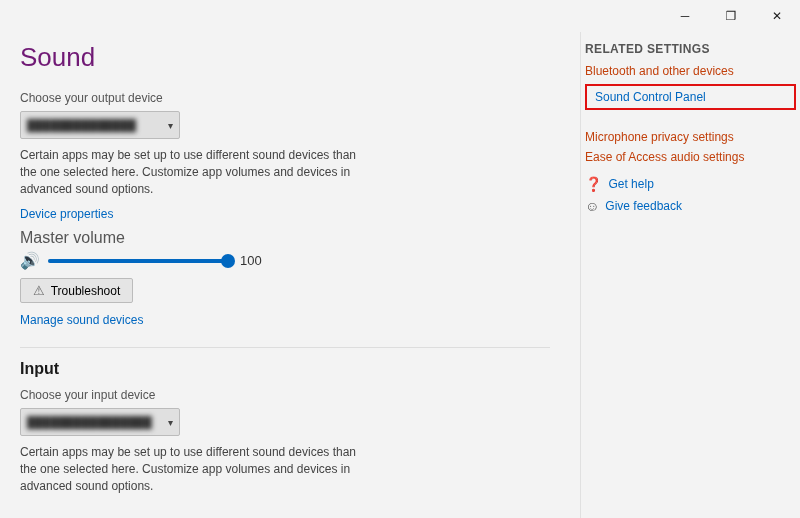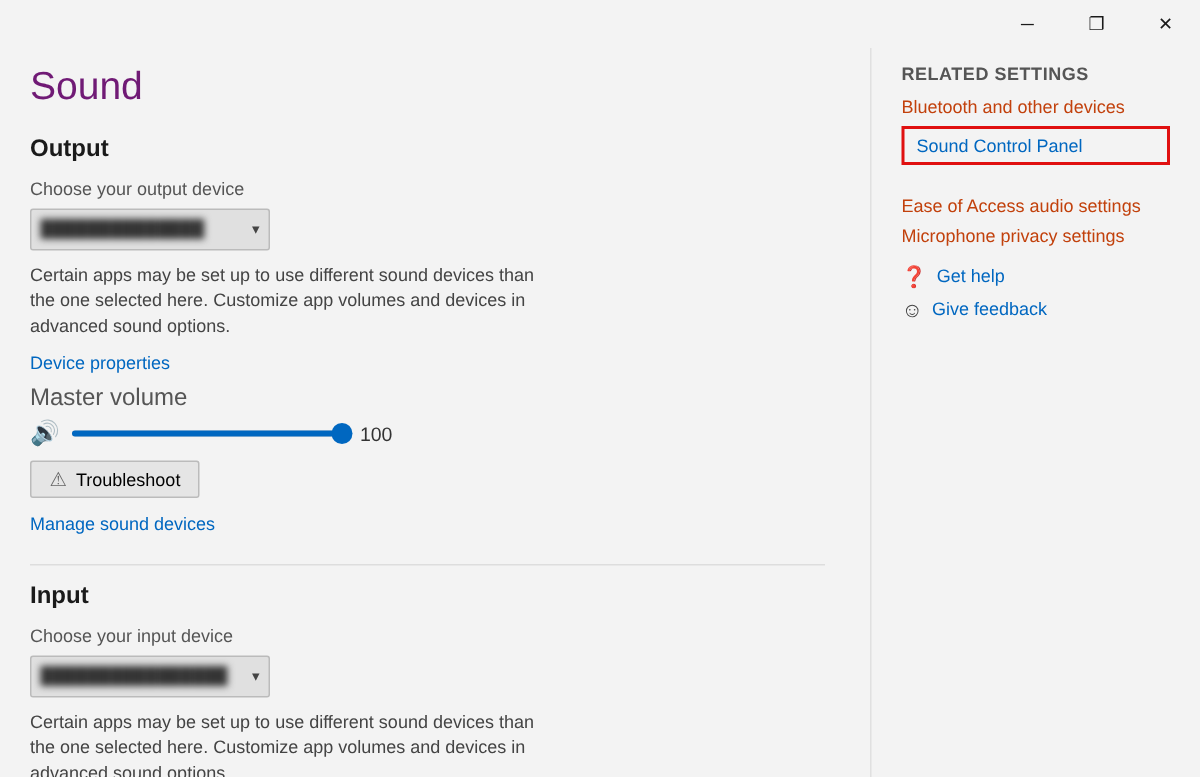--- a/index.html
+++ b/index.html
@@ -161,21 +161,21 @@
     }
     .divider {
       height: 1px;
       background: #ddd;
       margin: 12px 0;
     }
 
     
     .right-panel {
       width: 220px;
-      padding: 10px 20px;
+      padding: 10px 4px;
       border-left: 1px solid #e0e0e0;
       background: #f3f3f3;
       flex-shrink: 0;
     }
     .related-title {
       font-size: 12px;
       font-weight: 600;
       color: #555;
       margin-bottom: 8px;
       text-transform: uppercase;
@@ -241,21 +241,20 @@
   <button class="title-bar-btn">❐</button>
   <button class="title-bar-btn close">✕</button>
 </div>
 
 <div class="content-area">
 
   <div class="main-panel">
     <div class="page-title">Sound</div>
 
     
-    <div class="section-title">Output</div>
     <div class="subsection-label">Choose your output device</div>
     <div class="device-select-row">
       <div class="device-dropdown">
         <span class="blurred-text">██████████████</span>
         <span class="device-dropdown-arrow">▾</span>
       </div>
     </div>
     <div class="desc-text">Certain apps may be set up to use different sound devices than the one selected here. Customize app volumes and devices in advanced sound options.</div>
     <a class="link-blue">Device properties</a>
 
@@ -300,22 +299,22 @@
     
     
     
   </div>
 
   <div class="right-panel">
     <div class="related-title">Related Settings</div>
 
     <a class="related-link">Bluetooth and other devices</a>
     <a class="related-link highlighted">Sound Control Panel</a>
+    <a class="related-link">Microphone privacy settings</a>
     <a class="related-link">Ease of Access audio settings</a>
-    <a class="related-link">Microphone privacy settings</a>
 
     <div class="help-row">
       <span class="help-icon">❓</span>
       <span class="help-link">Get help</span>
     </div>
     <div class="feedback-row">
       <span class="feedback-icon">☺</span>
       <span class="help-link">Give feedback</span>
     </div>
   </div>

